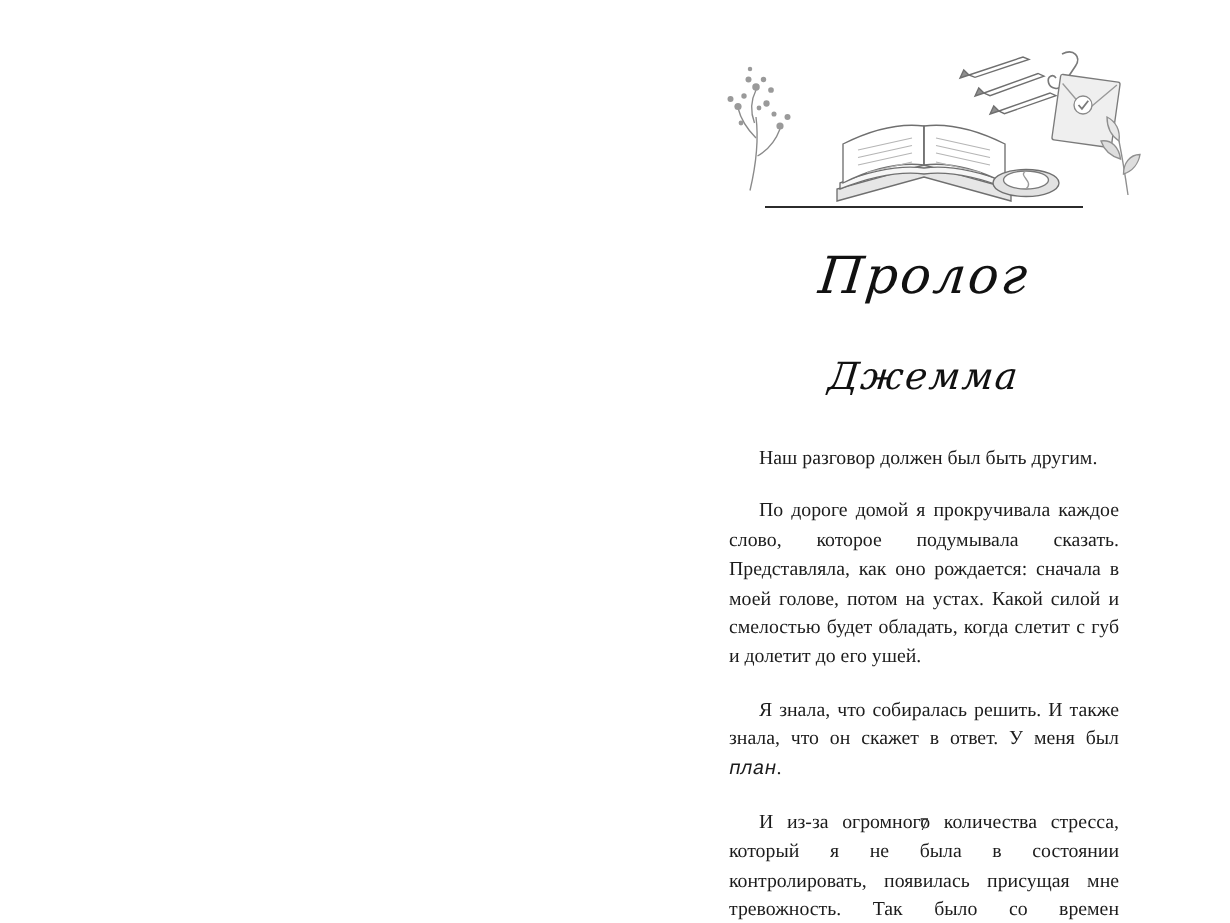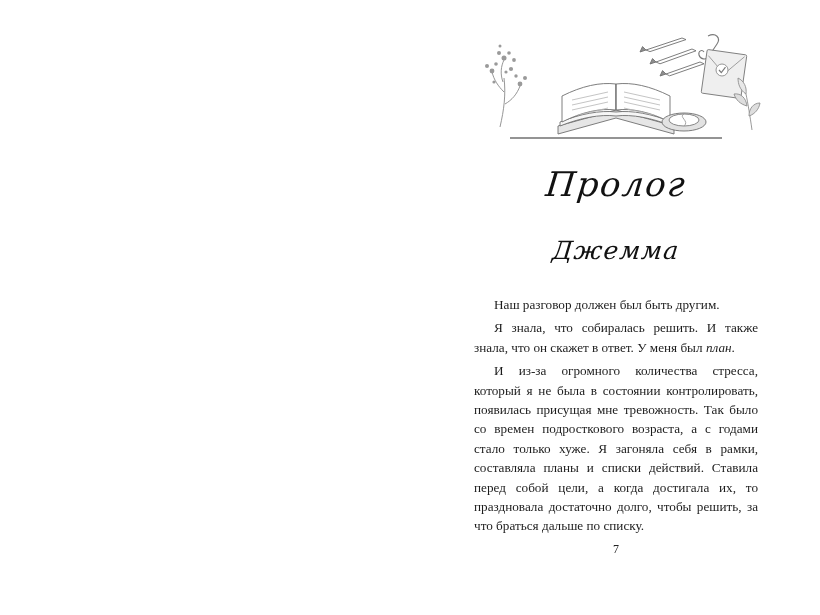--- a/index.html
+++ b/index.html
@@ -85,28 +85,29 @@
   .body-text {
     margin-top: 30px;
     font-family: "Liberation Serif", serif;
     font-size: 13.2px;
     line-height: 19.4px;
     text-align: justify;
     color: #1c1c1c;
     hyphens: manual;
   }
   .body-text p {
-    margin: 4px;
+    margin: 16px;
     text-indent: 20px;
   }
   .body-text p.first {
     text-indent: 20px;
   }
   .body-text em {
     font-style: italic;
+    font-family: Liberation Mono, monospace;
   }
 
   .page-number {
     position: absolute;
     left: 0;
     top: 520px;
     width: 292px;
     text-align: center;
     font-family: "Liberation Serif", serif;
     font-size: 12px;
@@ -206,20 +207,21 @@
           </g>
         </svg>
       </div>
 
       <div class="chapter-title">Пролог</div>
 
       <div class="speaker-name">Джемма</div>
 
       <div class="body-text">
         <p class="first">Наш разговор должен был быть другим.</p>
+        <p>По дороге домой я прокручивала каждое слово, которое подумывала сказать. Представляла, как оно рождается: сначала в моей голове, потом на устах. Какой силой и смелостью будет обладать, когда слетит с губ и долетит до его ушей.</p>
         <p><span>Я знала, что собиралась решить. И также знала, что он скажет в ответ. У меня был </span><em>план</em><span>.</span></p>
         <p>И из-за огромного количества стресса, который я не была в состоянии контролировать, появилась присущая мне тревожность. Так было со времен подросткового возраста, а с годами стало только хуже. Я загоняла себя в рамки, составляла планы и списки действий. Ставила перед собой цели, а когда достигала их, то праздновала достаточно долго, чтобы решить, за что браться дальше по списку.</p>
 
       </div>
 
       <div class="page-number">7</div>
 
     </div>
   </div>
 </div>

